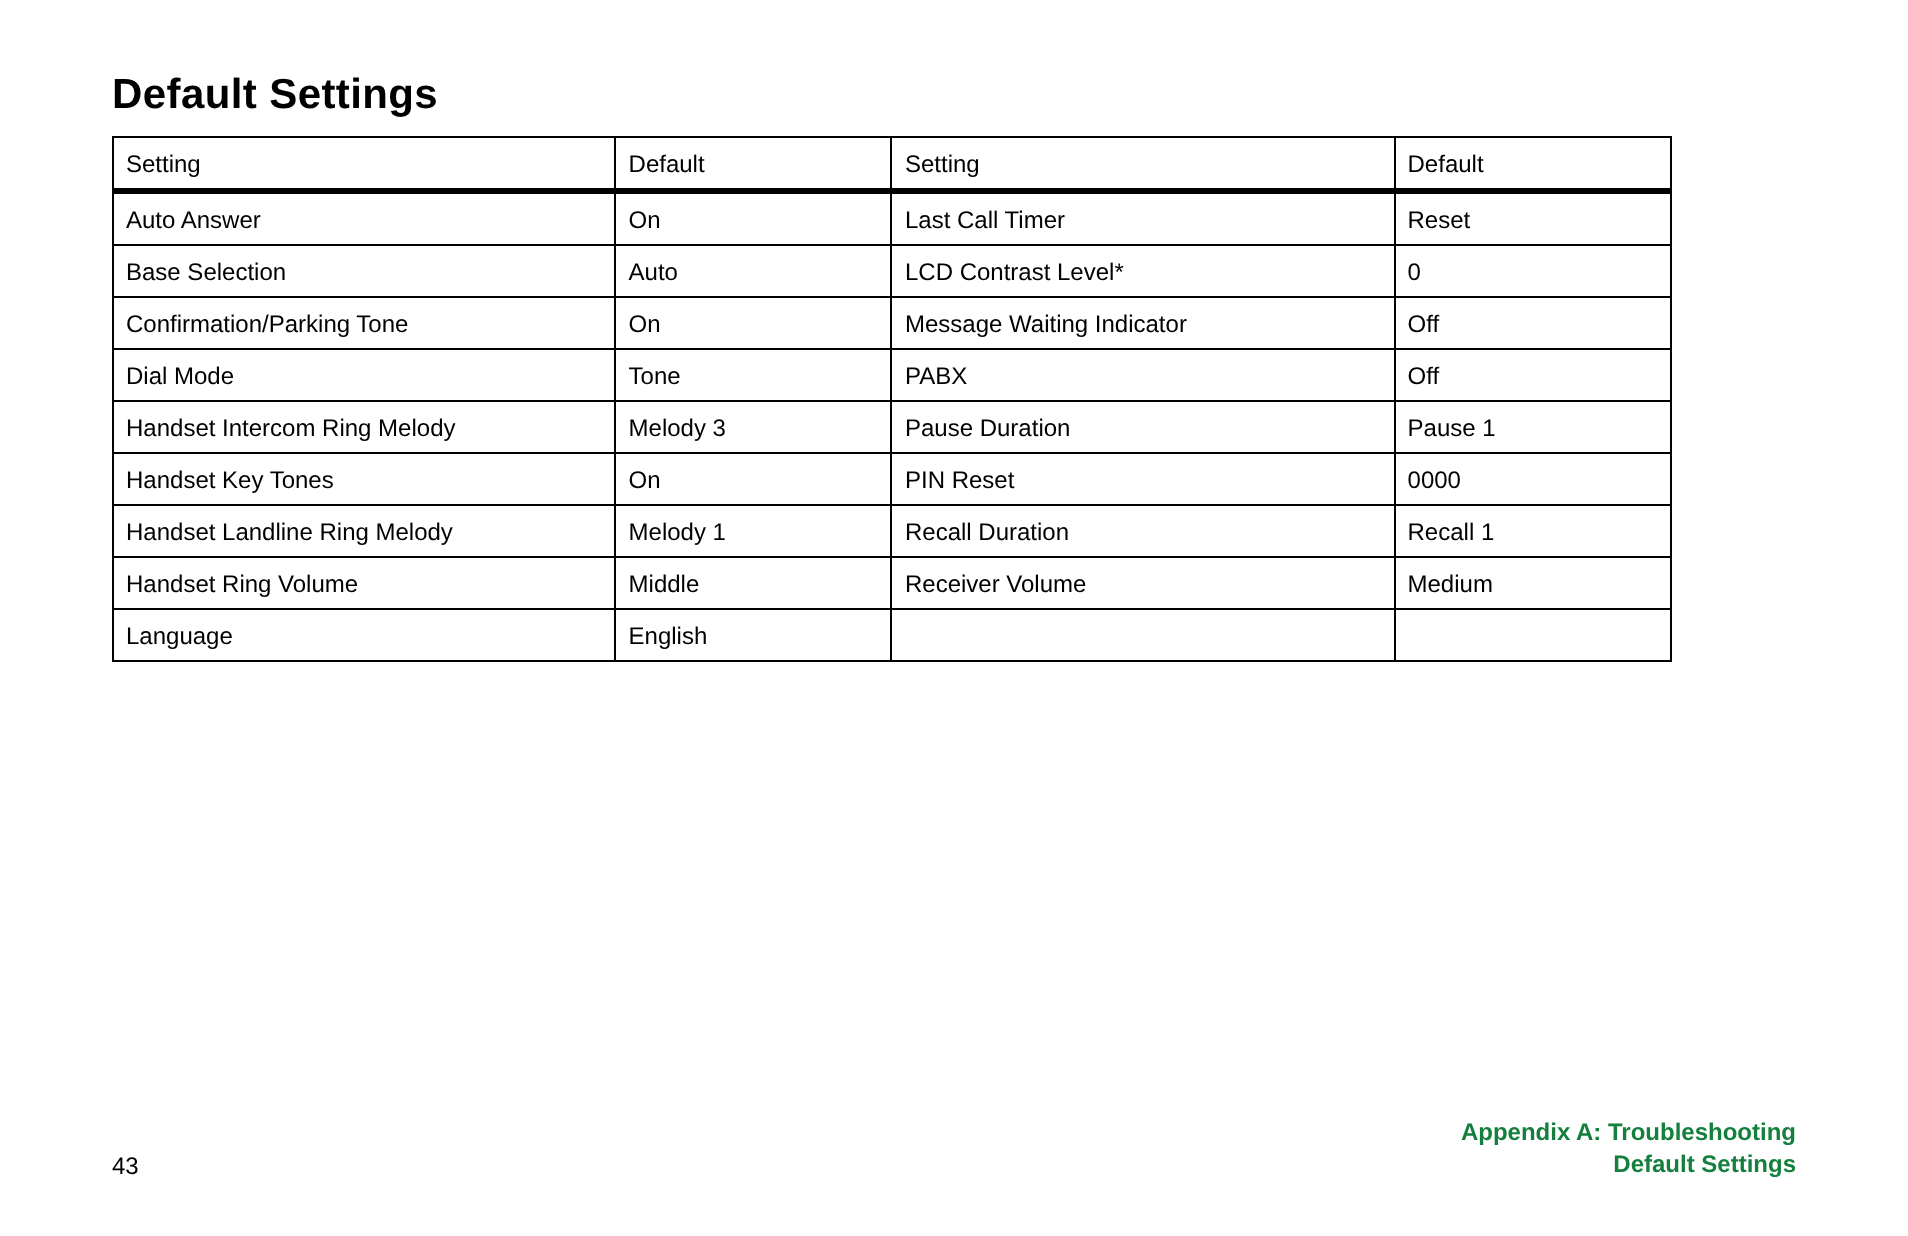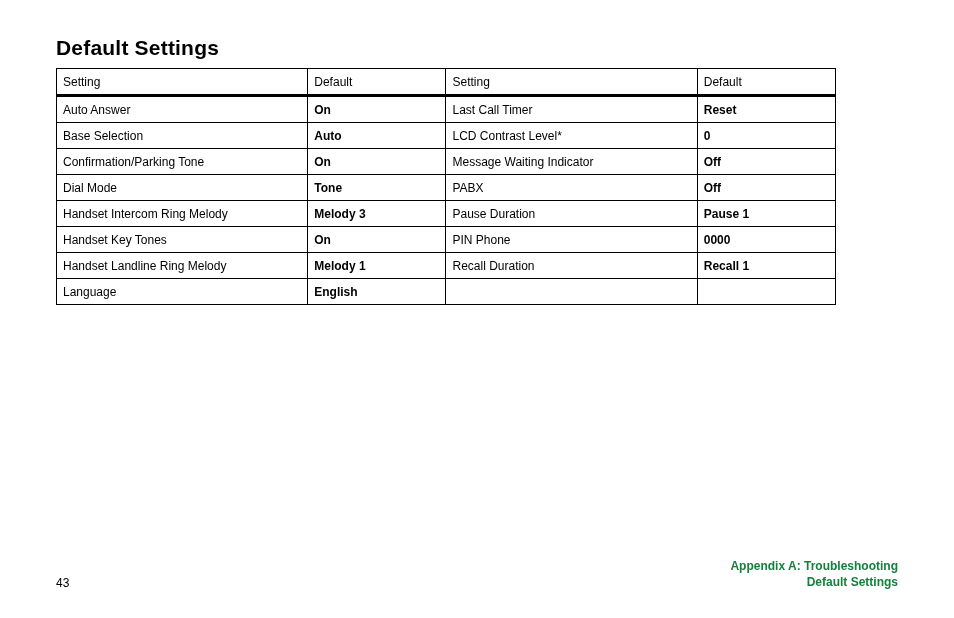--- a/index.html
+++ b/index.html
@@ -44,21 +44,21 @@
     vertical-align: middle;
     height: 17px;
   }
   table.settings col.c-setting { width: 200px; }
   table.settings col.c-default { width: 110px; }
   table.settings thead th {
     font-weight: 400;
     border-bottom: 3px solid #000;
   }
   table.settings td.val {
-    font-weight: 700;
+    font-weight: 400;
   }
 
   .footer {
     position: absolute;
     left: 56px;
     right: 56px;
     bottom: 28px;
     display: flex;
     justify-content: space-between;
     align-items: flex-end;
@@ -125,28 +125,34 @@
       </tr>
       <tr>
         <td>Handset Intercom Ring Melody</td>
         <td class="val">Melody 3</td>
         <td>Pause Duration</td>
         <td class="val">Pause 1</td>
       </tr>
       <tr>
         <td>Handset Key Tones</td>
         <td class="val">On</td>
-        <td>PIN Phone</td>
+        <td>PIN Reset</td>
         <td class="val">0000</td>
       </tr>
       <tr>
         <td>Handset Landline Ring Melody</td>
         <td class="val">Melody 1</td>
         <td>Recall Duration</td>
         <td class="val">Recall 1</td>
+      </tr>
+      <tr>
+        <td>Handset Ring Volume</td>
+        <td class="val">Middle</td>
+        <td>Receiver Volume</td>
+        <td class="val">Medium</td>
       </tr>
       <tr>
         <td>Language</td>
         <td class="val">English</td>
         <td></td>
         <td class="val"></td>
       </tr>
     </tbody>
   </table>
 </div>

